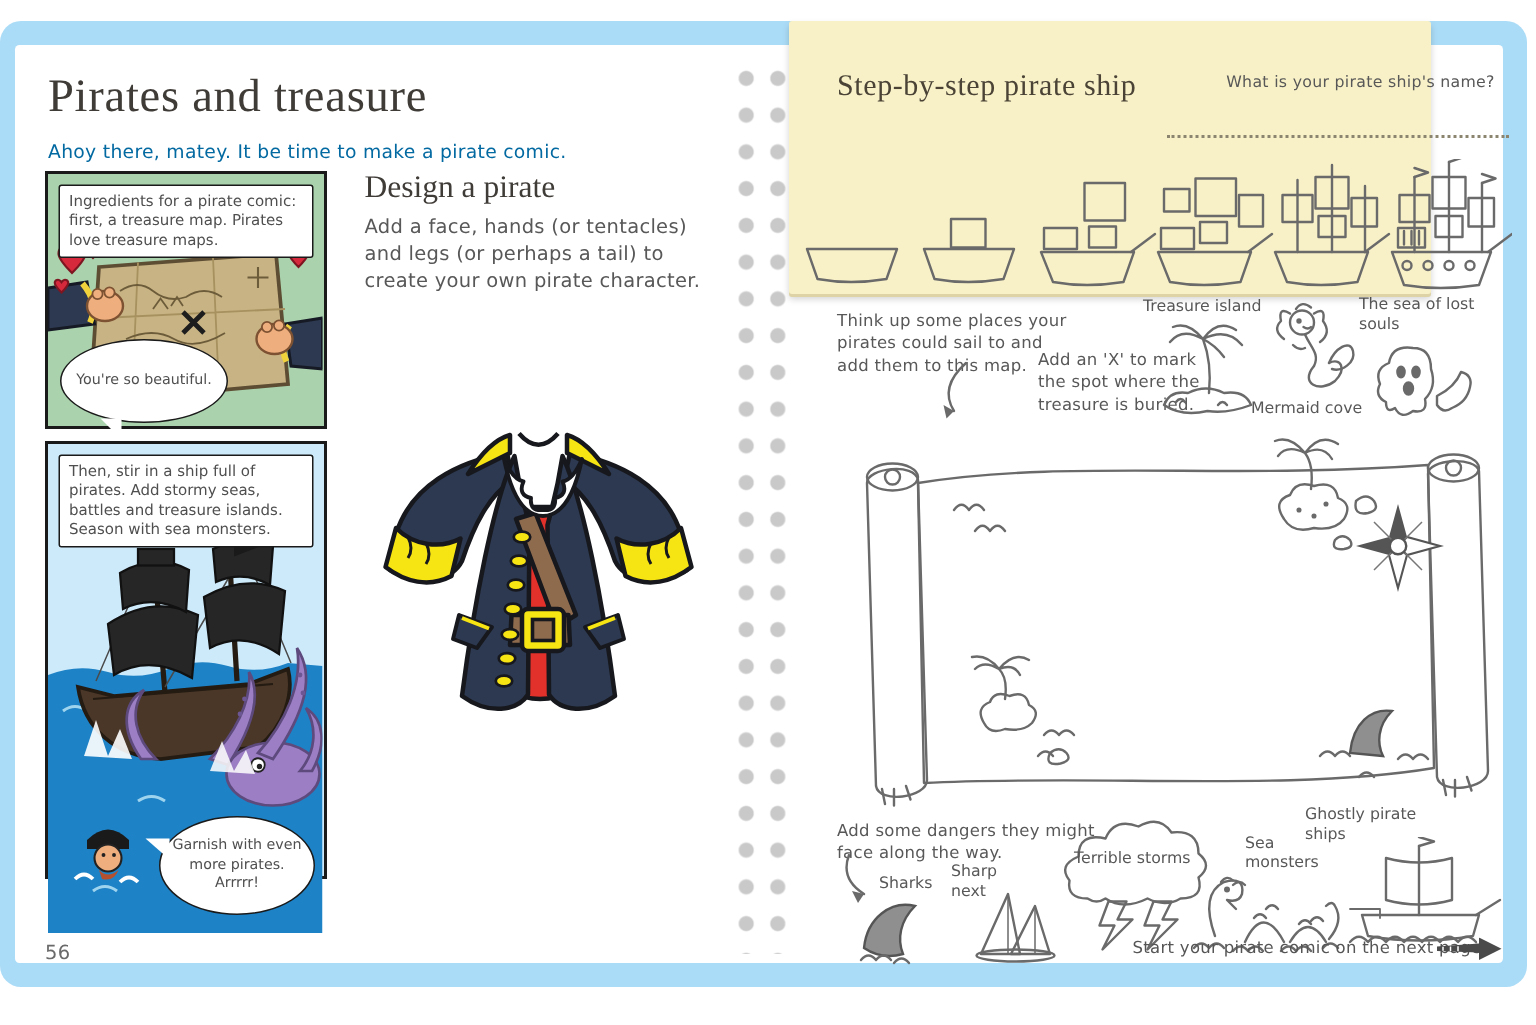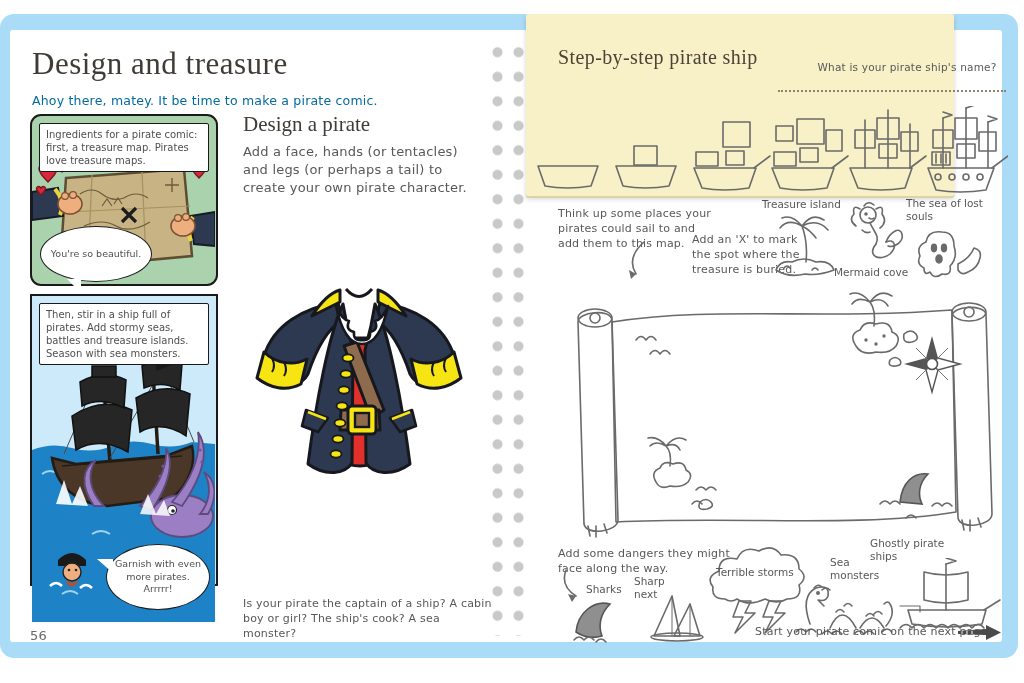--- a/index.html
+++ b/index.html
@@ -14,21 +14,21 @@
              background-image:radial-gradient(circle, #c9c9c9 4.5px, rgba(0,0,0,0) 5.5px);
              background-size:21px 24.5px; background-position:0 0; }
   
   .serif-title { font-family:"Liberation Serif","DejaVu Serif",serif; color:#3f3b37; }
   .hw { color:#585858; line-height:1.38; letter-spacing:0.2px; }
   
   .title { position:absolute; left:32px; top:46px; font-size:31px; letter-spacing:0.5px; }
   .subtitle { position:absolute; left:32px; top:92px; font-size:12.5px; color:#0369a1; }
   .comic { position:absolute; left:30px; top:114px; width:188px; height:512px; }
   .panel { position:absolute; left:0; width:188px; border:2.5px solid #1a1a1a; }
-  .panel1 { top:0; height:172px; background:#a9d2ad;border-radius:11px; }
+  .panel1 { top:0; height:172px; background:#a9d2ad; }
   .panel2 { top:180px; height:292px; background:#cdeafb;padding-left:28px; }
   .caption { position:absolute; left:7px; right:7px; top:7px; background:#fff;
              border:1.5px solid #1a1a1a; border-radius:2px; padding:4px 6px;
              font-size:10px; line-height:1.3; color:#4f4f4f; }
   .panel-art { position:absolute; left:0; width:183px; }
   .bubble { position:absolute; background:#fff; border:1.5px solid #1a1a1a; border-radius:50%;
             display:flex; align-items:center; justify-content:center; text-align:center;
             font-size:9.5px; color:#4f4f4f; line-height:1.3; padding:6px; }
   .bubble1 { left:8px; top:110px; width:112px; height:56px; }
   .bubble1::after { content:""; position:absolute; left:26px; bottom:-12px; width:0; height:0;
@@ -39,21 +39,21 @@
   .pagenum { position:absolute; left:30px; top:627px; font-size:13px; color:#6a6a6a; }
   .design-h { position:absolute; left:243px; top:112px; font-size:21px; }
   .design-body { position:absolute; left:243px; top:143px; width:238px; font-size:13px; }
   .design-footer { position:absolute; left:243px; top:596px; width:252px; font-size:11px; }
   .coat { position:absolute; left:244px; top:262px; }
   
   .note { position:absolute; left:526px; top:14px; width:428px; height:182px;
           background:#f8f1c7; border-radius:2px;
           box-shadow:0 2px 0 #ddd3a7, 0 3px 5px rgba(0,0,0,0.18); z-index:5; }
   .note-h { position:absolute; left:32px; top:32px; font-size:20px; color:#4a4336; letter-spacing:0.4px; }
-  .note-q { position:absolute; left:276px; top:34px; width:210px; font-size:10.5px; text-align:center;margin-top:12px; }
+  .note-q { position:absolute; left:276px; top:34px; width:210px; font-size:10.5px; text-align:center; }
   .name-line { position:absolute; left:252px; top:76px; width:228px; height:2px;
                border-bottom:2px dotted #8b8570; }
   .step-ships { position:absolute; left:8px; top:92px; }
   
   .abs { position:absolute; }
   .lbl { font-size:10.5px; color:#585858; line-height:1.25; }
   .map-intro { left:558px; top:206px; width:160px; font-size:11px; }
   .x-instr { left:692px; top:232px; width:118px; font-size:11px; }
   .ti-label { left:762px; top:198px; width:96px; }
   .mc-label { left:834px; top:266px; width:84px; }
@@ -68,21 +68,21 @@
   .sk { stroke:#6a6a6a; fill:none; stroke-width:1.6; stroke-linecap:round; stroke-linejoin:round; }
 </style>
 </head>
 <body>
 
 <div class="stage">
   <div class="frame"></div>
   <div class="inner"></div>
   <div class="binding"></div>
 
-  <div class="title serif-title">Design and treasure</div>
+  <div class="title serif-title">Pirates and treasure</div>
   <div class="subtitle hw">Ahoy there, matey. It be time to make a pirate comic.</div>
 
   <div class="comic">
 
     <div class="panel panel1">
       <svg class="panel-art" style="top:46px;" width="183" height="122" viewBox="0 0 183 122">
         <polygon points="34,16 152,7 160,94 28,106" fill="#c8b384" stroke="#5d4d33" stroke-width="2.5"></polygon>
         <path d="M60,13 L56,102 M110,10 L114,98 M36,50 L158,44" stroke="#a6915f" stroke-width="1.2" fill="none"></path>
         <path d="M48,32 Q60,24 70,32 T92,36 Q104,28 116,36 M52,64 Q70,56 84,64 T118,60 M64,80 Q78,72 92,80" stroke="#6d5c3a" stroke-width="1.2" fill="none"></path>
         <path d="M70,44 l5,-7 5,7 M82,42 l4,-6 4,6" stroke="#6d5c3a" stroke-width="1.2" fill="none"></path>
@@ -195,21 +195,20 @@
       <path d="M190,100 q-4,8 0,14 M202,96 q-4,8 0,14" fill="none"></path>
     </g>
     <g stroke="#16181d" stroke-width="2.6" stroke-linejoin="round">
       <path d="M62,148 L84,156 L74,170 L58,164 Z" fill="#2d3950"></path>
       <path d="M168,148 L146,156 L156,170 L172,164 Z" fill="#2d3950"></path>
       <path d="M64,150 L82,157" stroke="#f7e413" fill="none"></path>
       <path d="M166,150 L148,157" stroke="#f7e413" fill="none"></path>
     </g>
   </svg>
 
-  <div class="design-footer hw">Is your pirate the captain of a ship? A cabin boy or girl? The ship's cook? A sea monster?</div>
 
   <div class="note">
     <div class="note-h serif-title">Step-by-step pirate ship</div>
     <div class="note-q hw">What is your pirate ship's name?</div>
     <div class="name-line"></div>
     <svg class="step-ships" width="474" height="88" viewBox="0 0 474 88">
       <g class="sk">
         <g>
             <path d="M4,60 L64,60 L57,80 Q33,84 11,80 Z"></path>
           </g>

